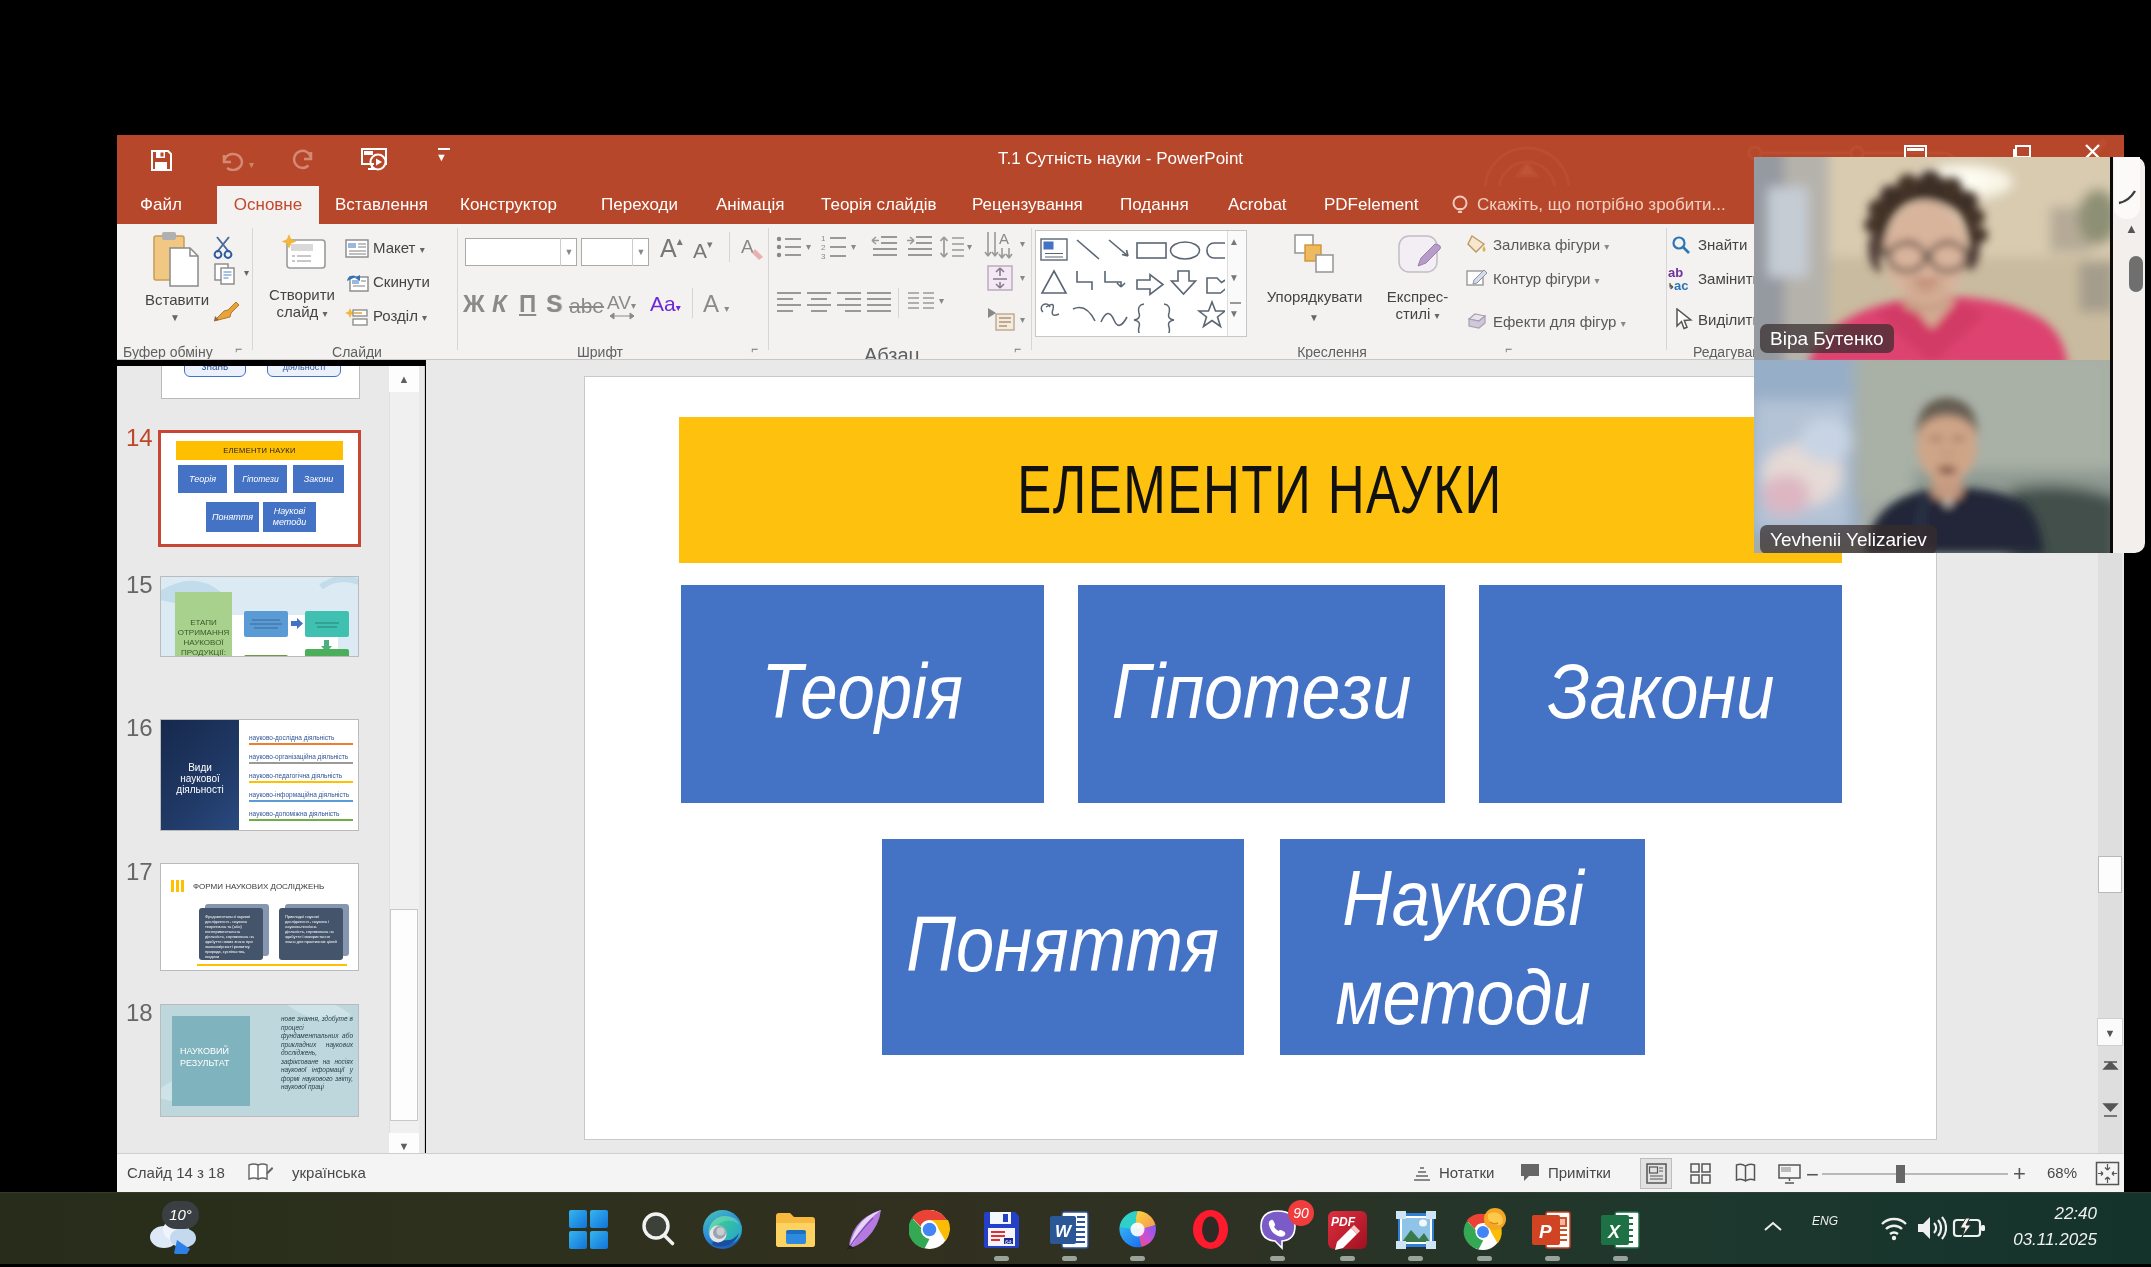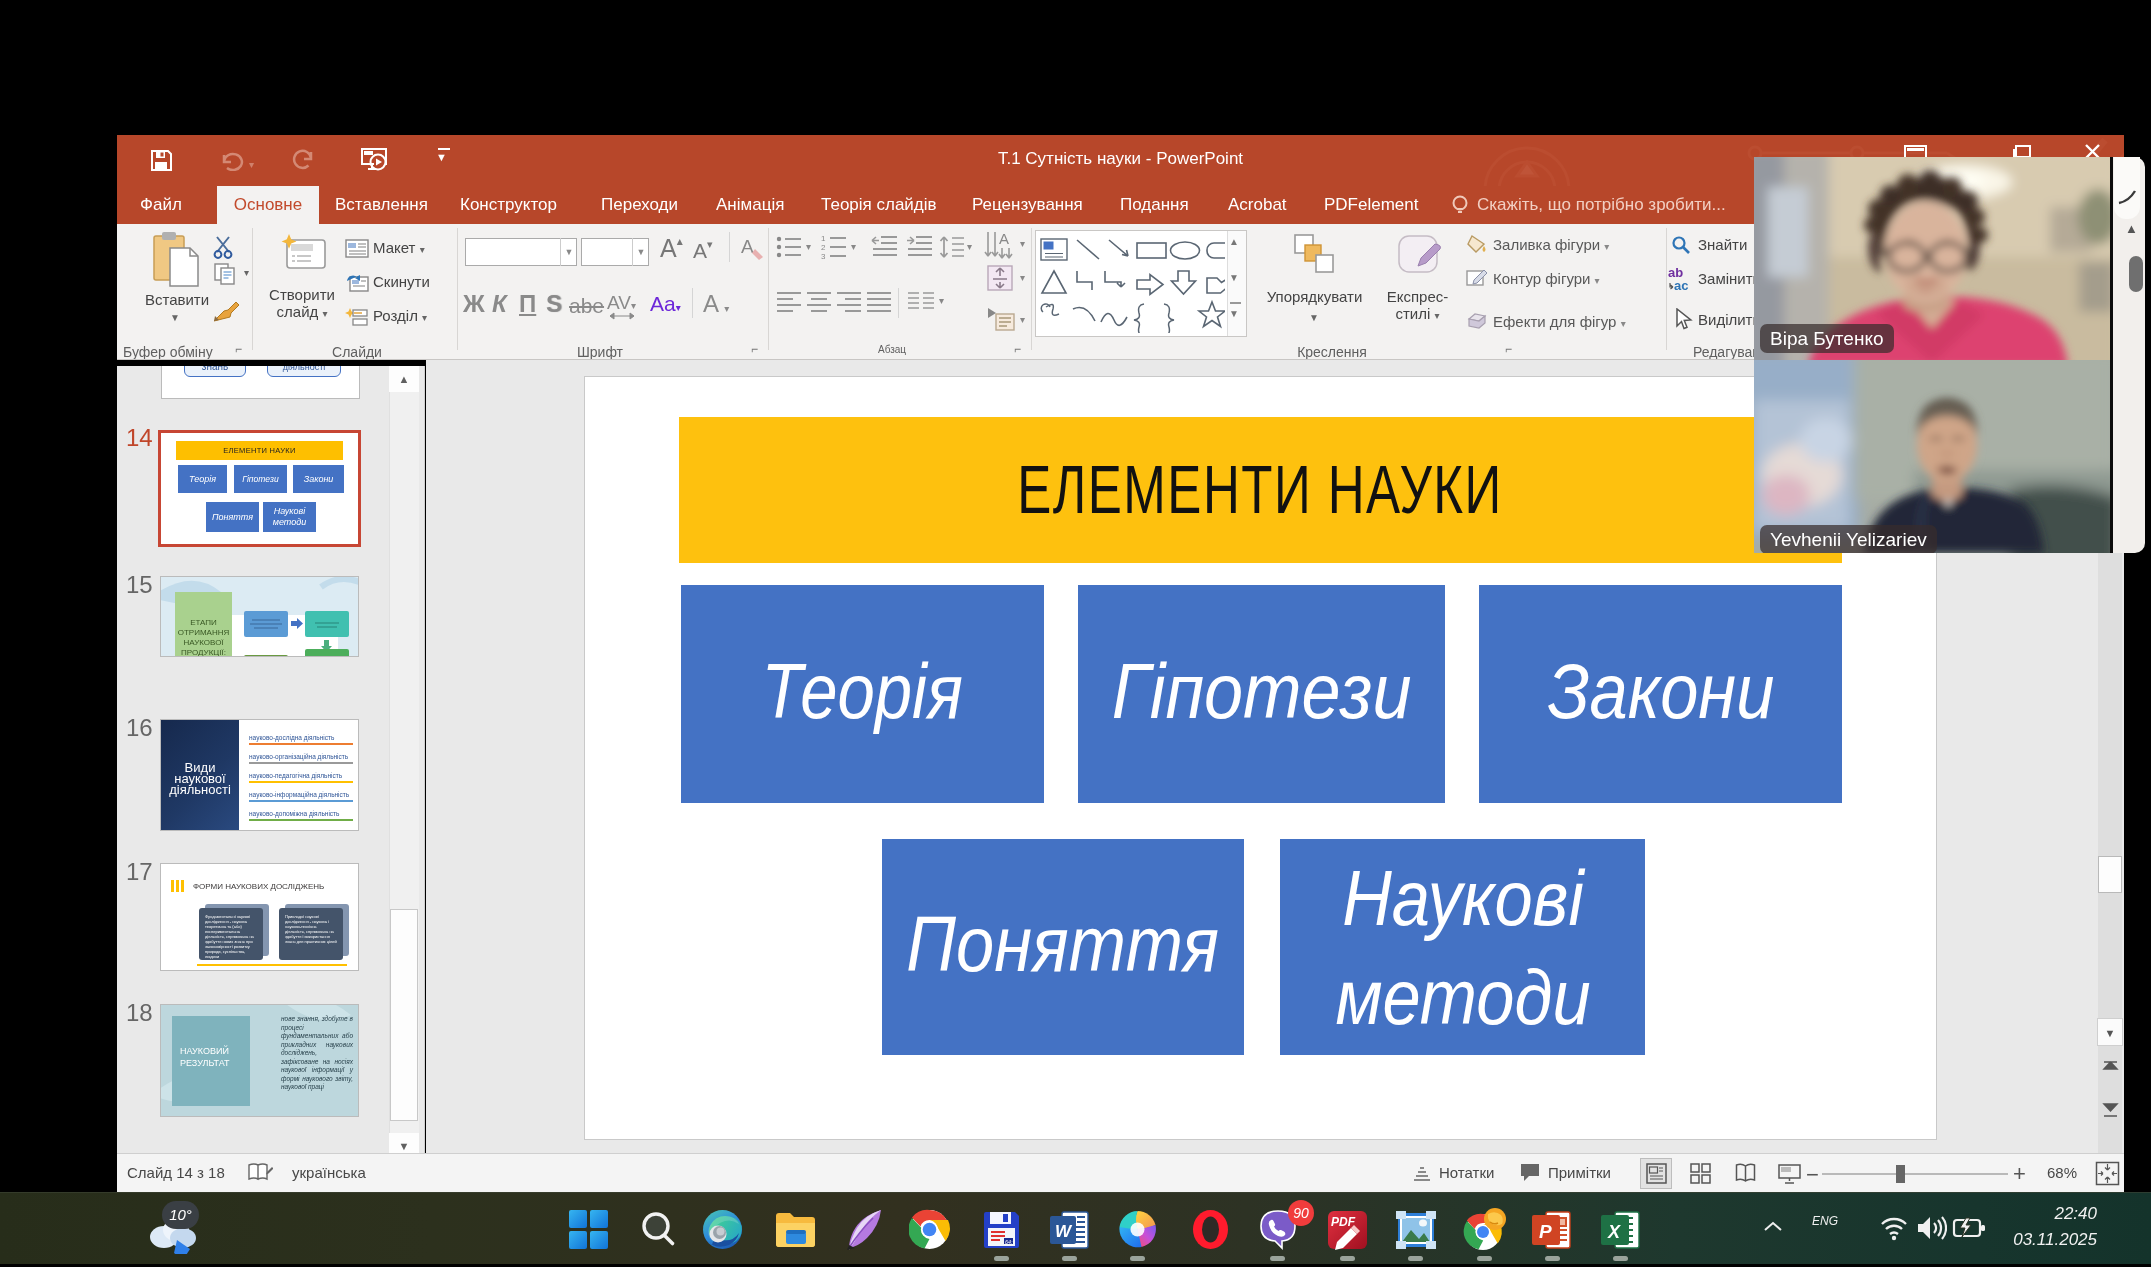--- a/index.html
+++ b/index.html
@@ -231,21 +231,21 @@
       <rect x="2" y="2" width="24" height="24" fill="#f3e8f3" stroke="#b8a8b8" stroke-width="1.4"></rect>
       <path d="M14 4 v8 M14 4 l-4 4 M14 4 l4 4 M14 24 v-6 M14 24 l-4 -4 M14 24 l4 -4 M7 15 h14" stroke="#8a7a8a" stroke-width="1.6" fill="none"></path>
     </svg>
   <div class="abs" style="left:903px;top:48px;color:#888;font-size:10px;">▾</div>
   <svg class="abs" style="left:869px;top:82px" width="30" height="28" viewBox="0 0 30 28">
       <path d="M2 2 l8 5 -8 5 z" fill="#888"></path>
       <rect x="10" y="8" width="18" height="16" fill="#f6eadd" stroke="#b9a990" stroke-width="1.4"></rect>
       <path d="M13 12 h12 M13 16 h12 M13 20 h8" stroke="#a89878" stroke-width="1.3"></path>
     </svg>
   <div class="abs" style="left:903px;top:90px;color:#888;font-size:10px;">▾</div>
-  <div class="abs" style="left:740px;top:120px;width:70px;color:#5f5f5f;font-size:10px;text-align:center;">Абзац</div>
+  <div class="abs" style="left:740px;top:120px;width:70px;color:#5f5f5f;font-size:20px;text-align:center;">Абзац</div>
   <div class="abs" style="left:897px;top:118px;color:#777;font-size:12px;">⌐</div>
 
   <div class="abs" style="left:918px;top:6px;width:212px;height:107px;background:#fff;border:1px solid #c9c7c5;"></div>
   <svg class="abs" style="left:922px;top:10px" width="186" height="99" viewBox="0 0 186 99">
     <g stroke="#5a6673" fill="none" stroke-width="1.6">
       <rect x="2" y="5" width="26" height="21" stroke-width="1.4"></rect>
       <rect x="4.5" y="7.5" width="10" height="8" fill="#4472c4" stroke="none"></rect>
       <path d="M6 19.5 h18 M6 23 h18" stroke-width="1.2"></path>
       <path d="M38 6 l22 19"></path>
       <path d="M70 6 l19 16 m0 0 l-6 -1.5 m6 1.5 l-1.5 -6"></path>
@@ -374,21 +374,21 @@
       </svg>
     <div class="abs" style="left:144px;top:72px;width:44px;height:32px;background:#4cae5b;border-radius:2px;"><svg width="44" height="32">
           <g stroke="rgba(15,60,25,.45)" stroke-width="1.2">
             <path d="M8 8 h28 M6 12 h32 M6 16 h32 M10 20 h24"></path>
           </g>
         </svg></div>
   </div>
 
   <div class="abs" style="left:9px;top:348px;color:#666;font-size:24px;">16</div>
   <div class="abs" style="left:43px;top:353px;width:199px;height:112px;background:#fff;border:1px solid #bbb;overflow:hidden;">
-    <div class="abs" style="left:0;top:0;width:78px;height:112px;background:linear-gradient(135deg,#16294d 0%,#1f3864 55%,#2a4a80 100%);color:#fff;font-size:13px;text-align:center;padding-top:42px;line-height:11px;">Види<br>наукової<br>діяльності</div>
+    <div class="abs" style="left:0;top:0;width:78px;height:112px;background:linear-gradient(135deg,#16294d 0%,#1f3864 55%,#2a4a80 100%);color:#fff;font-size:10px;text-align:center;padding-top:42px;line-height:11px;">Види<br>наукової<br>діяльності</div>
     <div class="abs" style="left:88px;top:14px;width:105px;color:#2f5597;font-size:6.5px;">науково-дослідна діяльність</div>
       <div class="abs" style="left:88px;top:23px;width:104px;height:2px;background:#ed7d31;"></div>
     <div class="abs" style="left:88px;top:33px;width:105px;color:#2f5597;font-size:6.5px;">науково-організаційна діяльність</div>
       <div class="abs" style="left:88px;top:42px;width:104px;height:2px;background:#9a9a9a;"></div>
     <div class="abs" style="left:88px;top:52px;width:105px;color:#2f5597;font-size:6.5px;">науково-педагогічна діяльність</div>
       <div class="abs" style="left:88px;top:61px;width:104px;height:2px;background:#ffc000;"></div>
     <div class="abs" style="left:88px;top:71px;width:105px;color:#2f5597;font-size:6.5px;">науково-інформаційна діяльність</div>
       <div class="abs" style="left:88px;top:80px;width:104px;height:2px;background:#5b9bd5;"></div>
     <div class="abs" style="left:88px;top:90px;width:105px;color:#2f5597;font-size:6.5px;">науково-допоміжна діяльність</div>
       <div class="abs" style="left:88px;top:99px;width:104px;height:2px;background:#70ad47;"></div>

